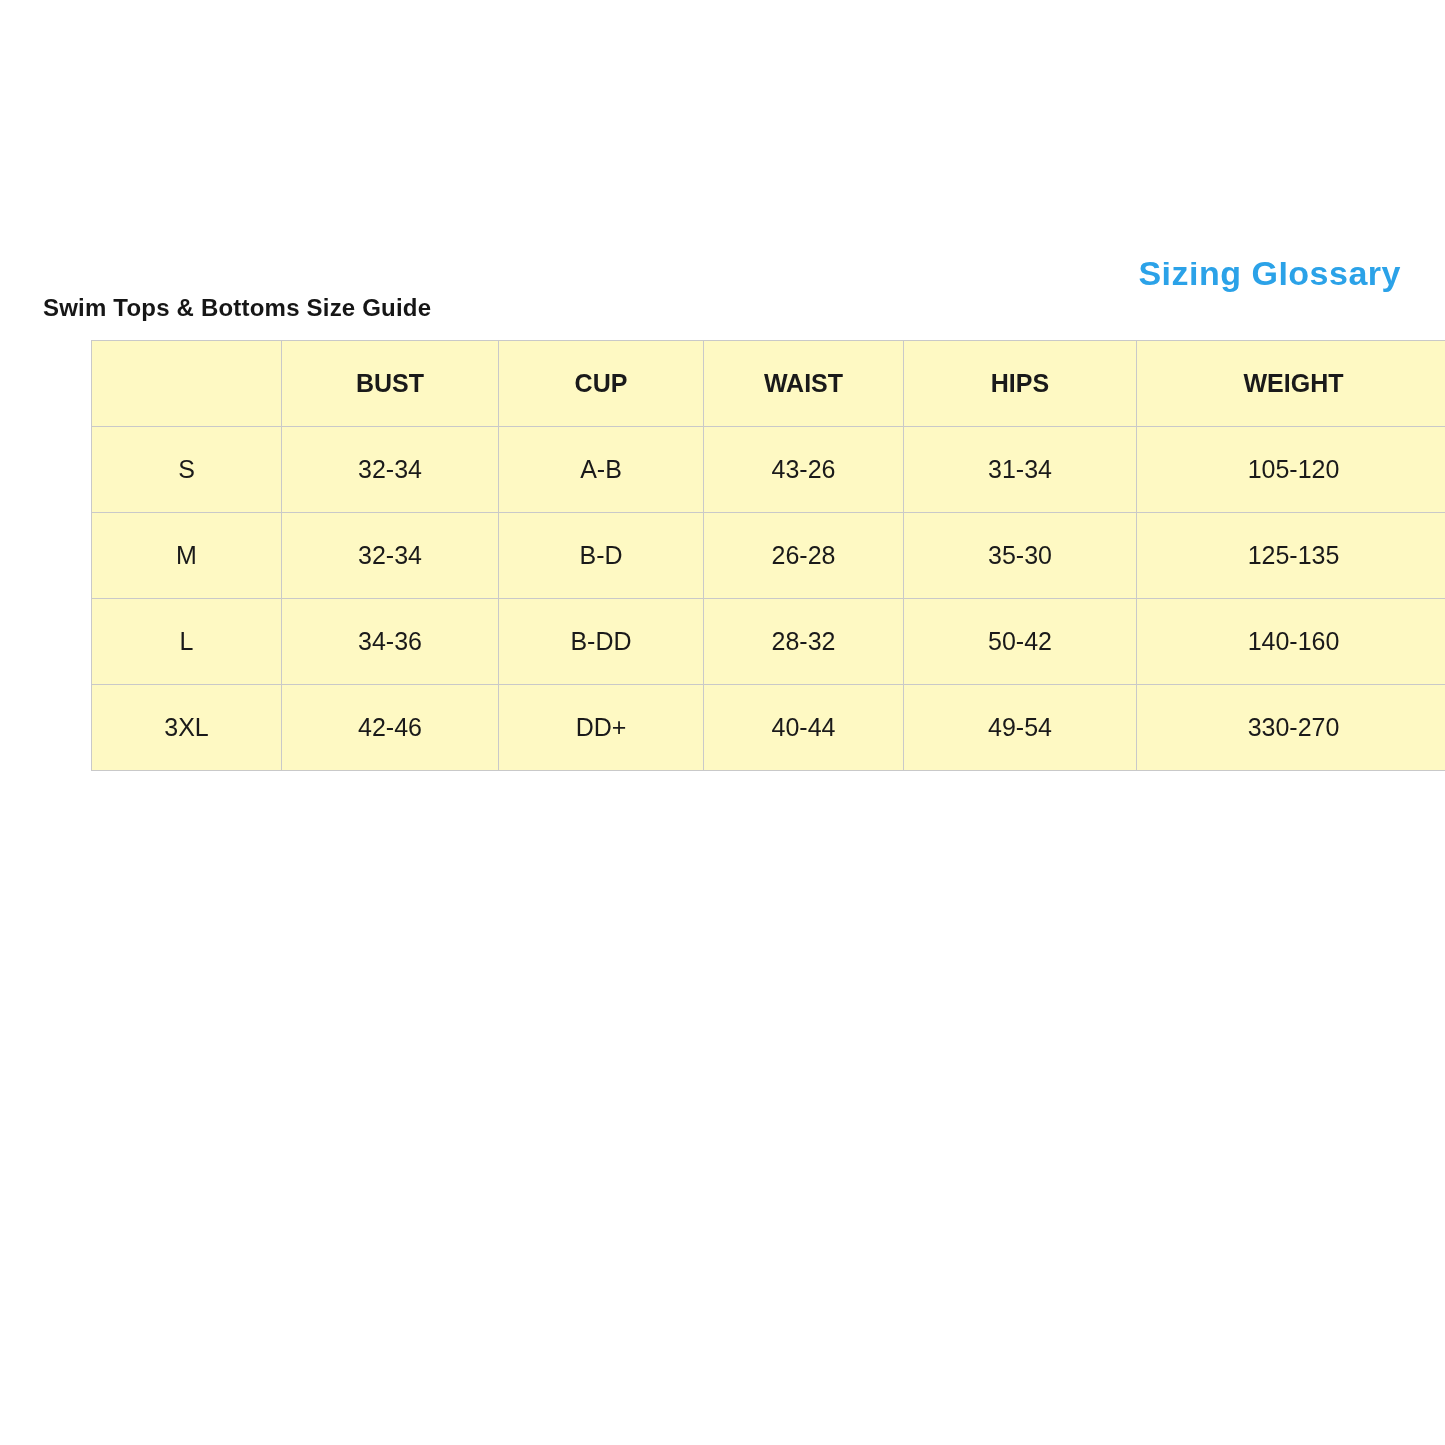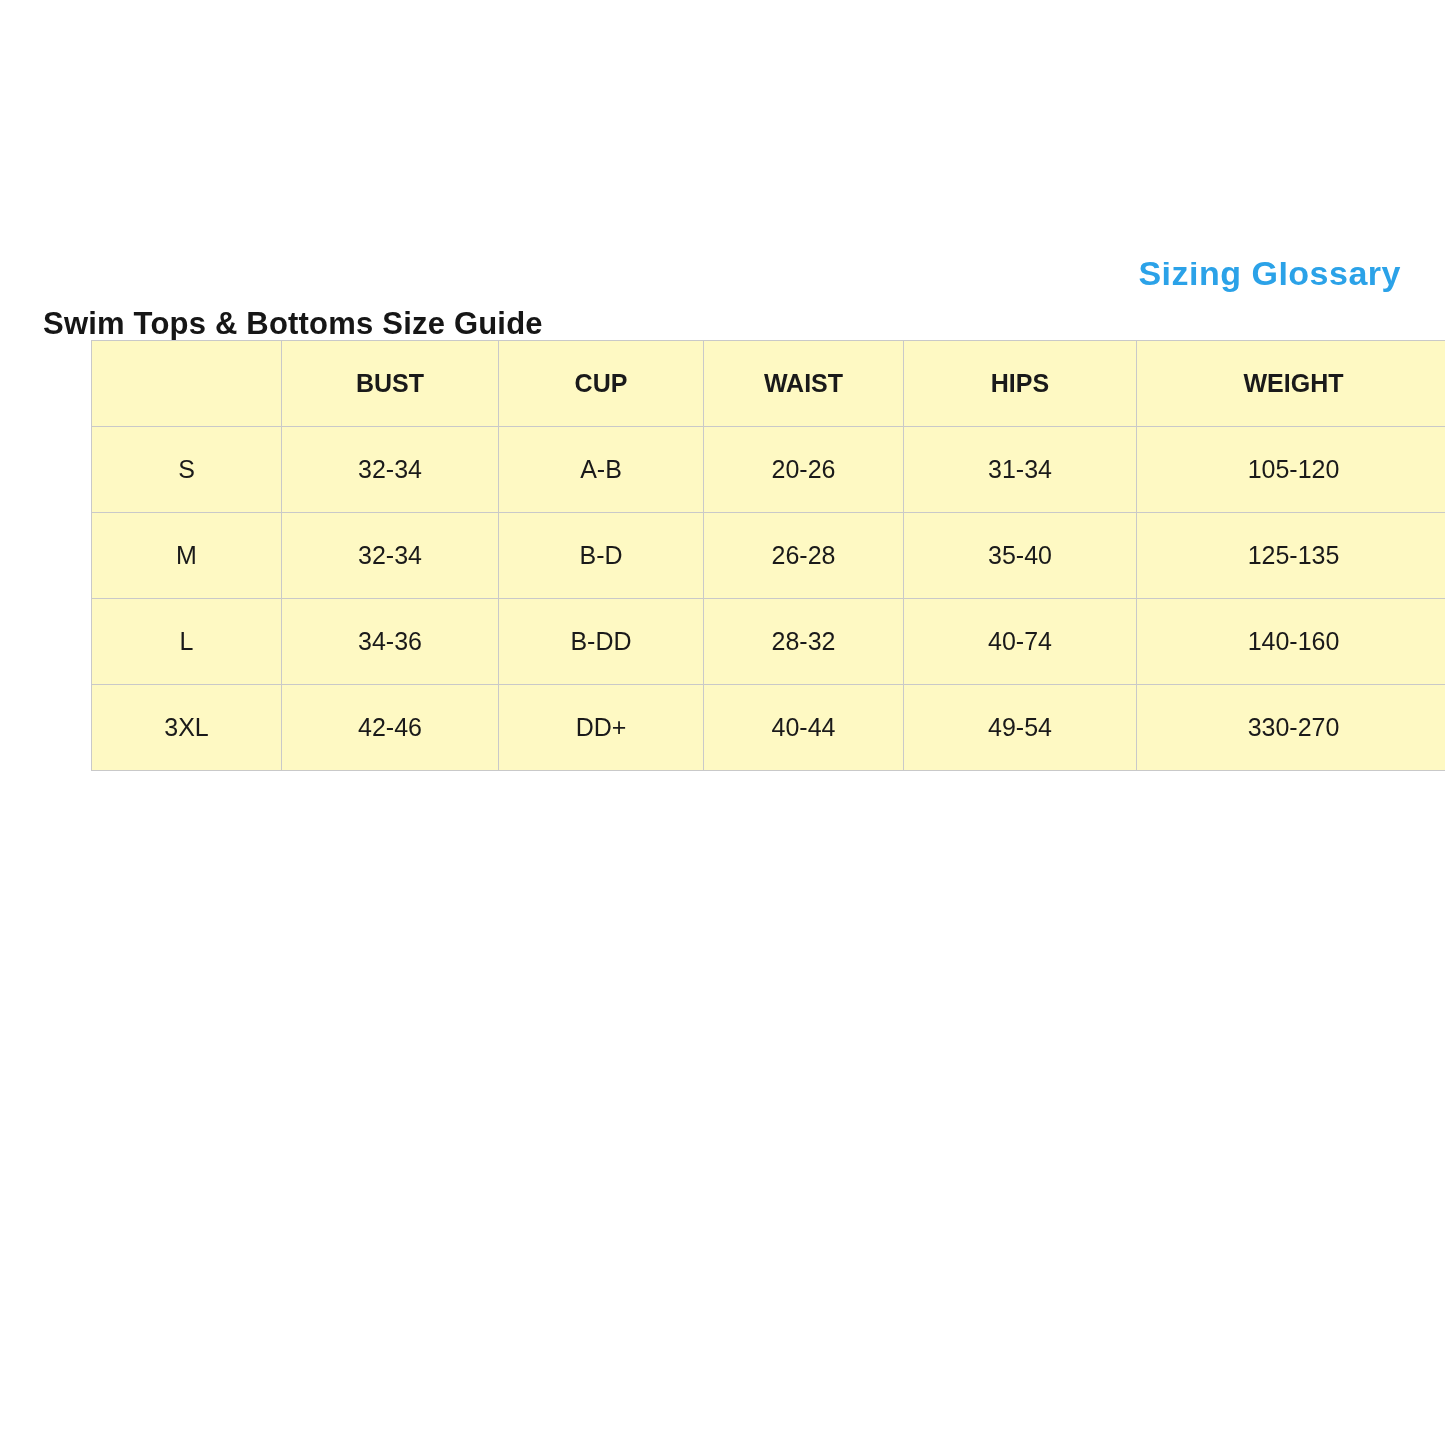--- a/index.html
+++ b/index.html
@@ -33,23 +33,23 @@
     font-weight: 700;
     line-height: 1.25;
     color: #2ba2e8;
     text-decoration: none;
     letter-spacing: 0.5px;
     cursor: pointer;
   }
   .page-title {
     position: absolute;
     left: 43px;
-    top: 306px;
+    top: 294px;
     margin: 0;
-    font-size: 31px;
+    font-size: 24px;
     font-weight: 700;
     color: #161616;
     letter-spacing: 0.2px;
   }
   table.size-guide {
     position: absolute;
     left: 43px;
     top: 340px;
     width: 1359px;
     border-collapse: collapse;
@@ -102,38 +102,38 @@
         <th>WAIST</th>
         <th>HIPS</th>
         <th>WEIGHT</th>
       </tr>
     </thead>
     <tbody>
       <tr>
         <td class="size-cell">S</td>
         <td>32-34</td>
         <td>A-B</td>
-        <td>20-26</td>
+        <td>43-26</td>
         <td>31-34</td>
         <td>105-120</td>
       </tr>
       <tr>
         <td class="size-cell">M</td>
         <td>32-34</td>
         <td>B-D</td>
         <td>26-28</td>
-        <td>35-40</td>
+        <td>35-30</td>
         <td>125-135</td>
       </tr>
       <tr>
         <td class="size-cell">L</td>
         <td>34-36</td>
         <td>B-DD</td>
         <td>28-32</td>
-        <td>40-74</td>
+        <td>50-42</td>
         <td>140-160</td>
       </tr>
       <tr>
         <td class="size-cell">3XL</td>
         <td>42-46</td>
         <td>DD+</td>
         <td>40-44</td>
         <td>49-54</td>
         <td>330-270</td>
       </tr>

